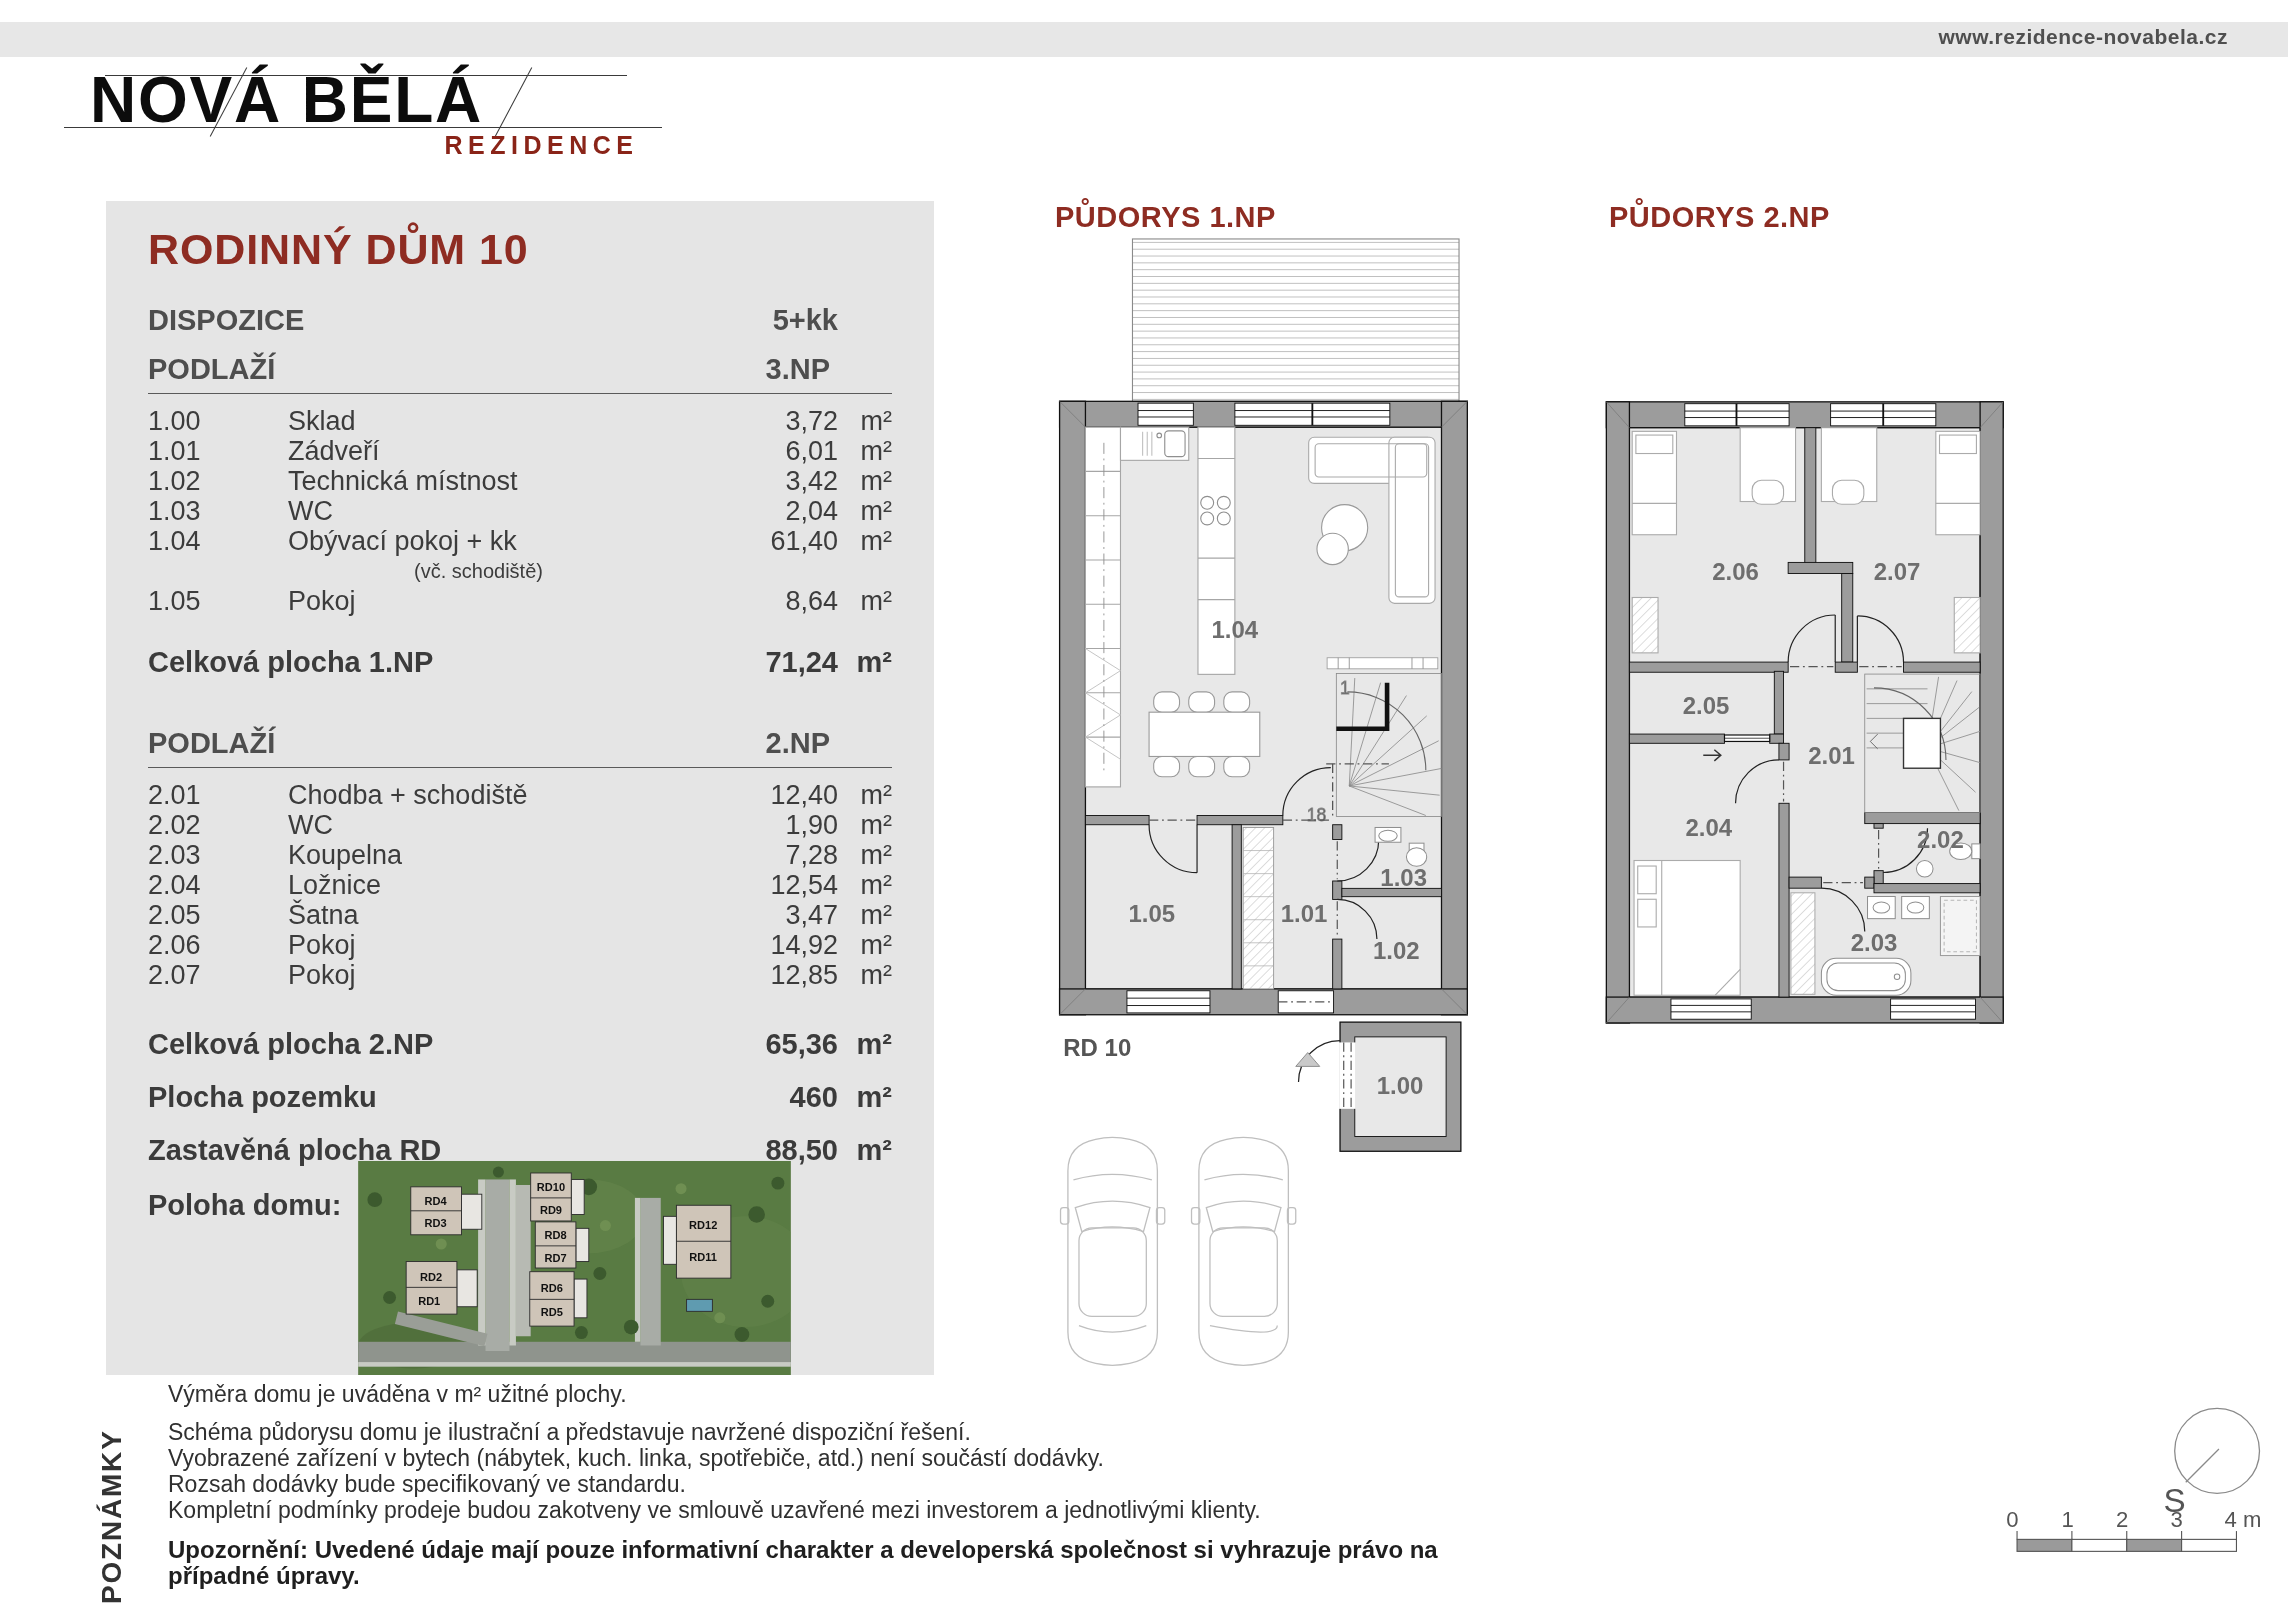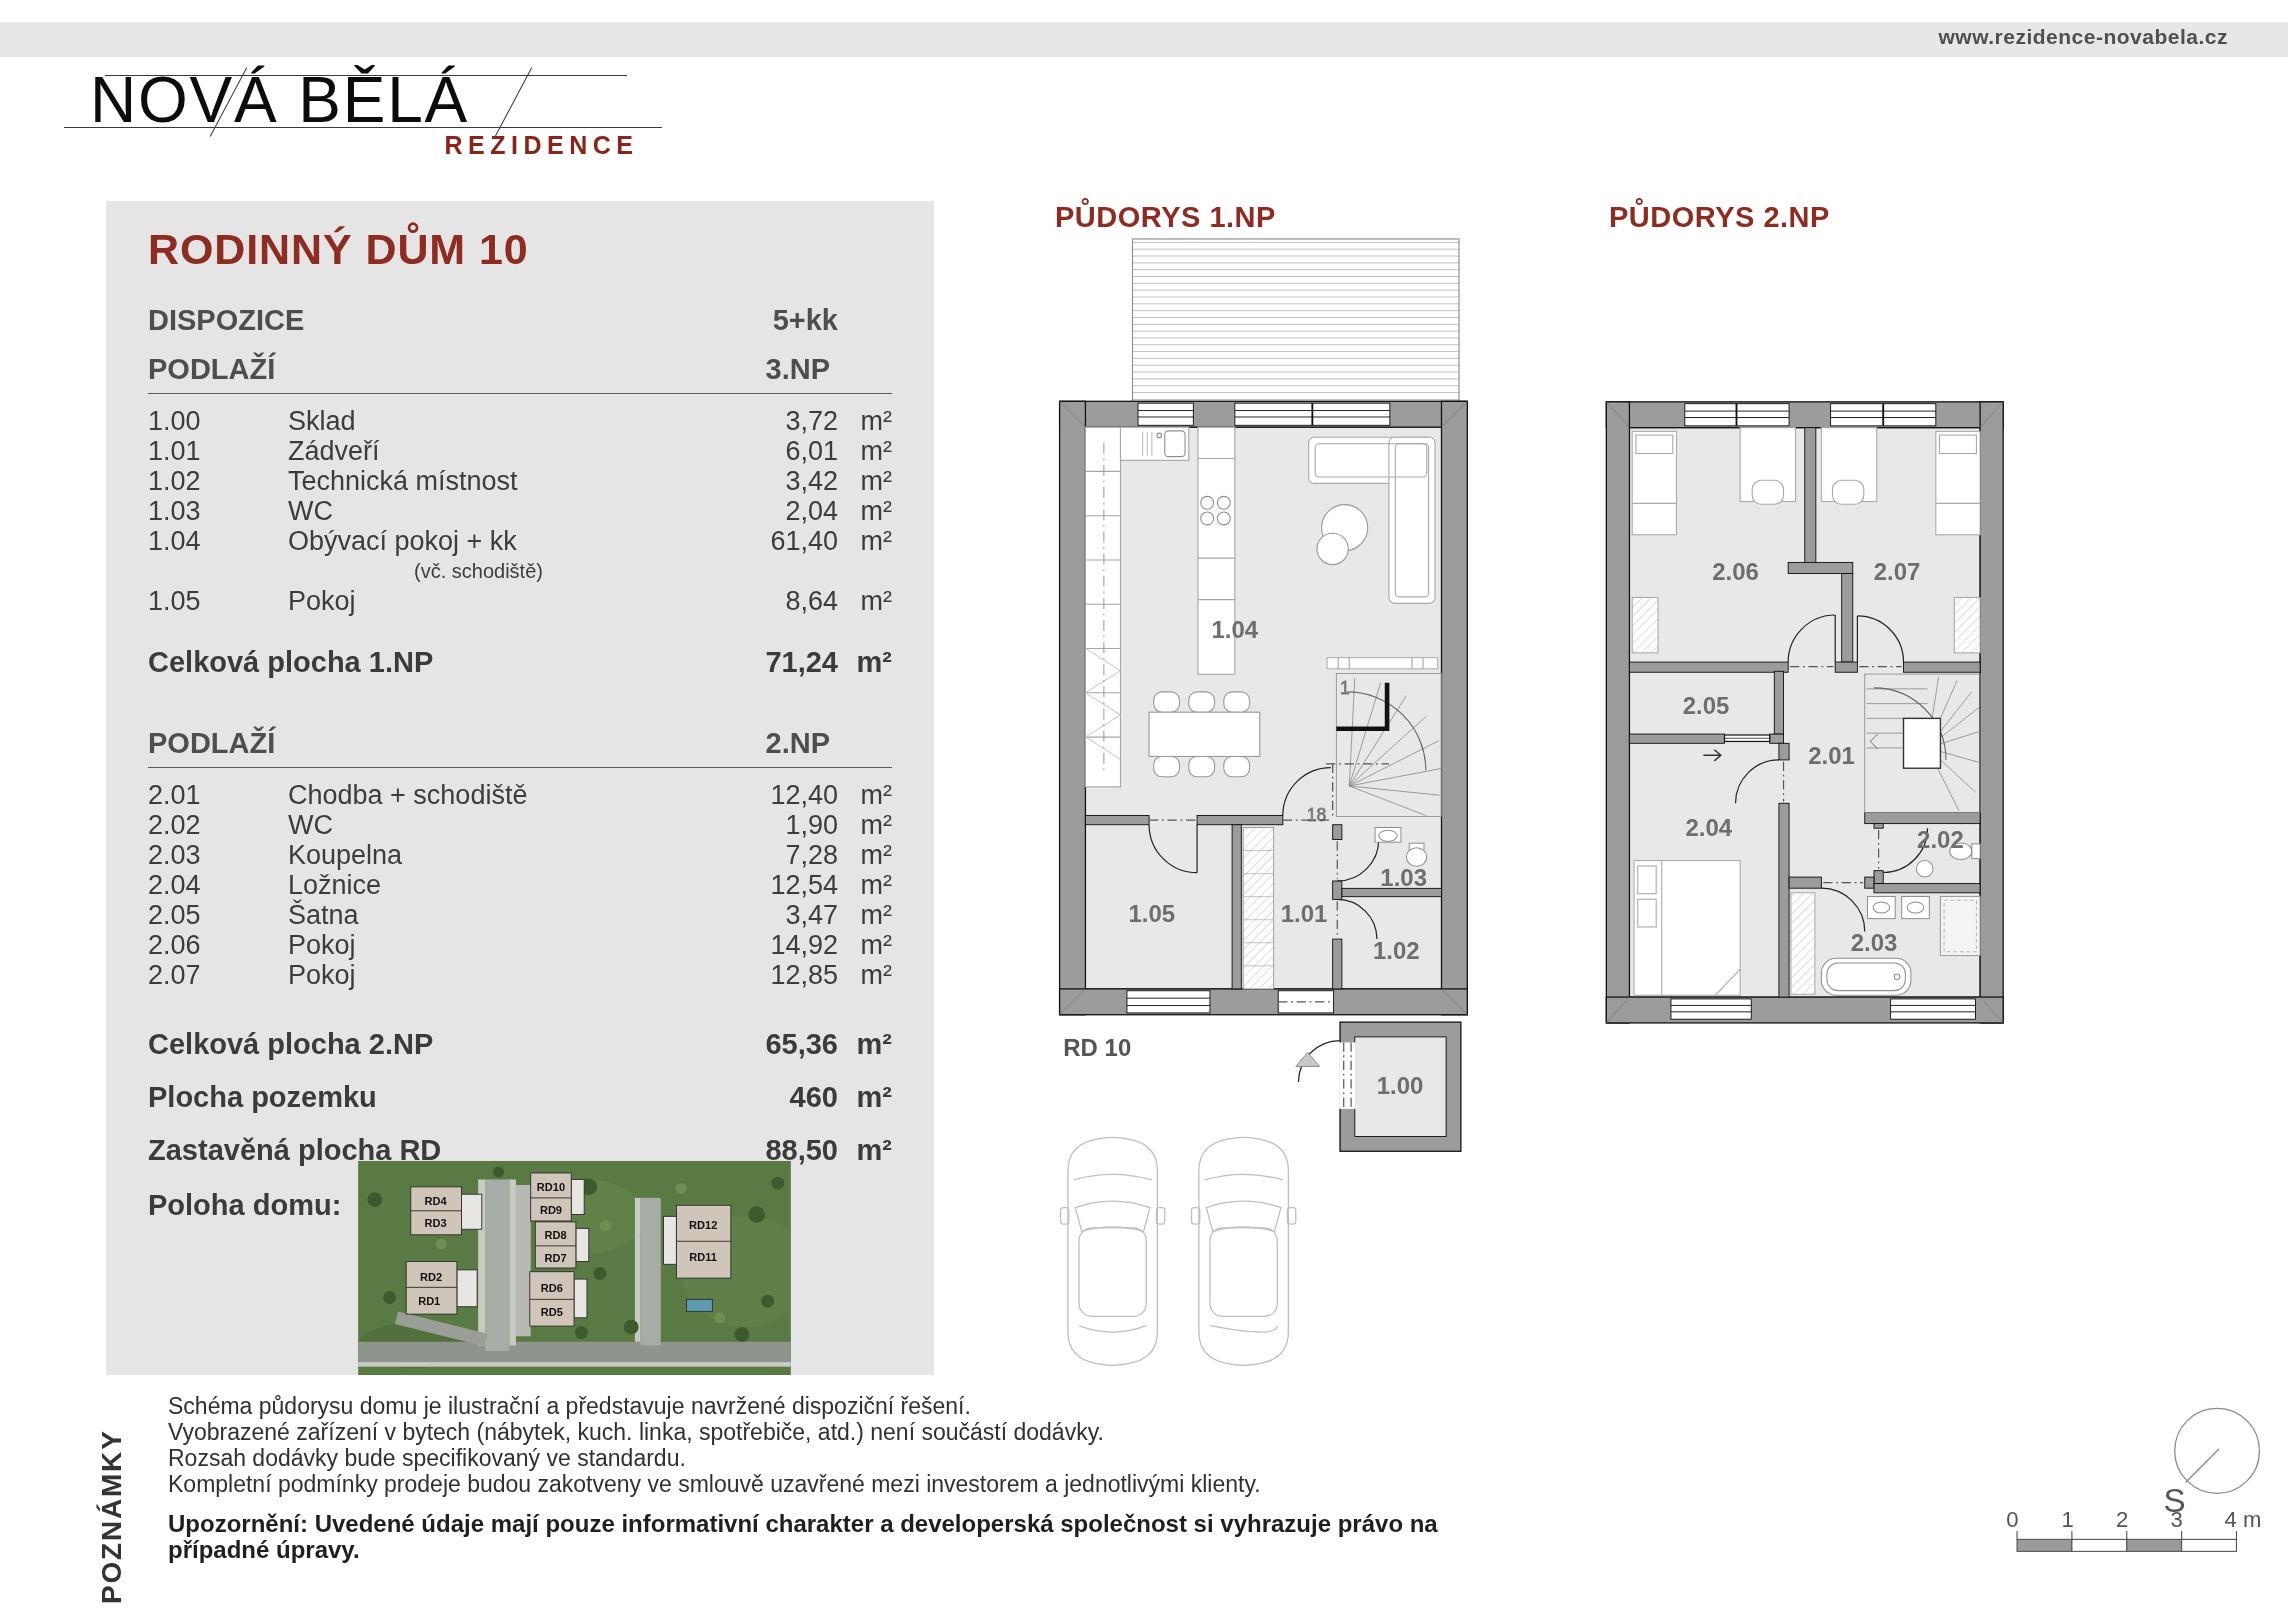--- a/index.html
+++ b/index.html
@@ -5,21 +5,21 @@
   html,body{margin:0;padding:0;background:#fff;}
   .page{position:relative;width:2289px;height:1618px;background:#ffffff;
         font-family:"Liberation Sans","DejaVu Sans",sans-serif;overflow:hidden;}
 
   
   .topbar{position:absolute;left:0;top:22px;width:2289px;height:35px;background:#e7e7e7;}
   .url{position:absolute;right:61px;top:25px;font-size:21px;font-weight:bold;color:#4f4f4f;letter-spacing:0.5px;}
 
   
   .logo{position:absolute;left:90px;top:68px;width:554px;height:89px;}
-  .logo-main{font-size:64px;font-weight:400;color:#0c0c0c;letter-spacing:1.8px;line-height:1;white-space:nowrap;}
+  .logo-main{font-size:64px;font-weight:700;color:#0c0c0c;letter-spacing:1.8px;line-height:1;white-space:nowrap;}
   .logo .hl{position:absolute;background:#3a3a3a;}
   .hl1{left:14.8px;top:7.4px;width:522px;height:0.9px;}
   .hl2{left:-26px;top:59px;width:598px;height:0.9px;}
   .hl3{left:138px;top:-5.5px;width:0.9px;height:78px;transform:rotate(28deg);}
   .hl4{left:423px;top:-5.5px;width:0.9px;height:78px;transform:rotate(28deg);}
   .logo-sub{position:absolute;right:5.5px;top:63px;font-size:25px;font-weight:800;color:#8a2418;letter-spacing:5.5px;}
 
   
   .panel{position:absolute;left:106px;top:201px;width:828px;height:1174px;background:#e5e5e5;}
   .panel-inner{position:absolute;left:42px;top:0;width:744px;}
@@ -636,20 +636,21 @@
     <text class="rlabel" x="2055" y="628" text-anchor="middle">2.07</text>
     <text class="rlabel" x="1848" y="773" text-anchor="middle">2.05</text>
     <text class="rlabel" x="1984" y="827" text-anchor="middle">2.01</text>
     <text class="rlabel" x="1851" y="906" text-anchor="middle">2.04</text>
     <text class="rlabel" x="2102" y="919" text-anchor="middle">2.02</text>
     <text class="rlabel" x="2030" y="1030" text-anchor="middle">2.03</text>
   </svg>
 
   <div class="poznamky">POZNÁMKY</div>
   <div class="notes">
+    <div>Výměra domu je uváděna v m² užitné plochy.</div>
     <div class="gap"></div>
     <div>Schéma půdorysu domu je ilustrační a představuje navržené dispoziční řešení.</div>
     <div>Vyobrazené zařízení v bytech (nábytek, kuch. linka, spotřebiče, atd.) není součástí dodávky.</div>
     <div>Rozsah dodávky bude specifikovaný ve standardu.</div>
     <div>Kompletní podmínky prodeje budou zakotveny ve smlouvě uzavřené mezi investorem a jednotlivými klienty.</div>
     <div class="warning">Upozornění: Uvedené údaje mají pouze informativní charakter a developerská společnost si vyhrazuje právo na případné úpravy.</div>
   </div>
 
   <svg style="position:absolute;left:1994px;top:1366px;" width="295" height="226" viewBox="2160 1480 320 245">
     <g stroke="#8a8a8a" stroke-width="1.4" fill="none">

